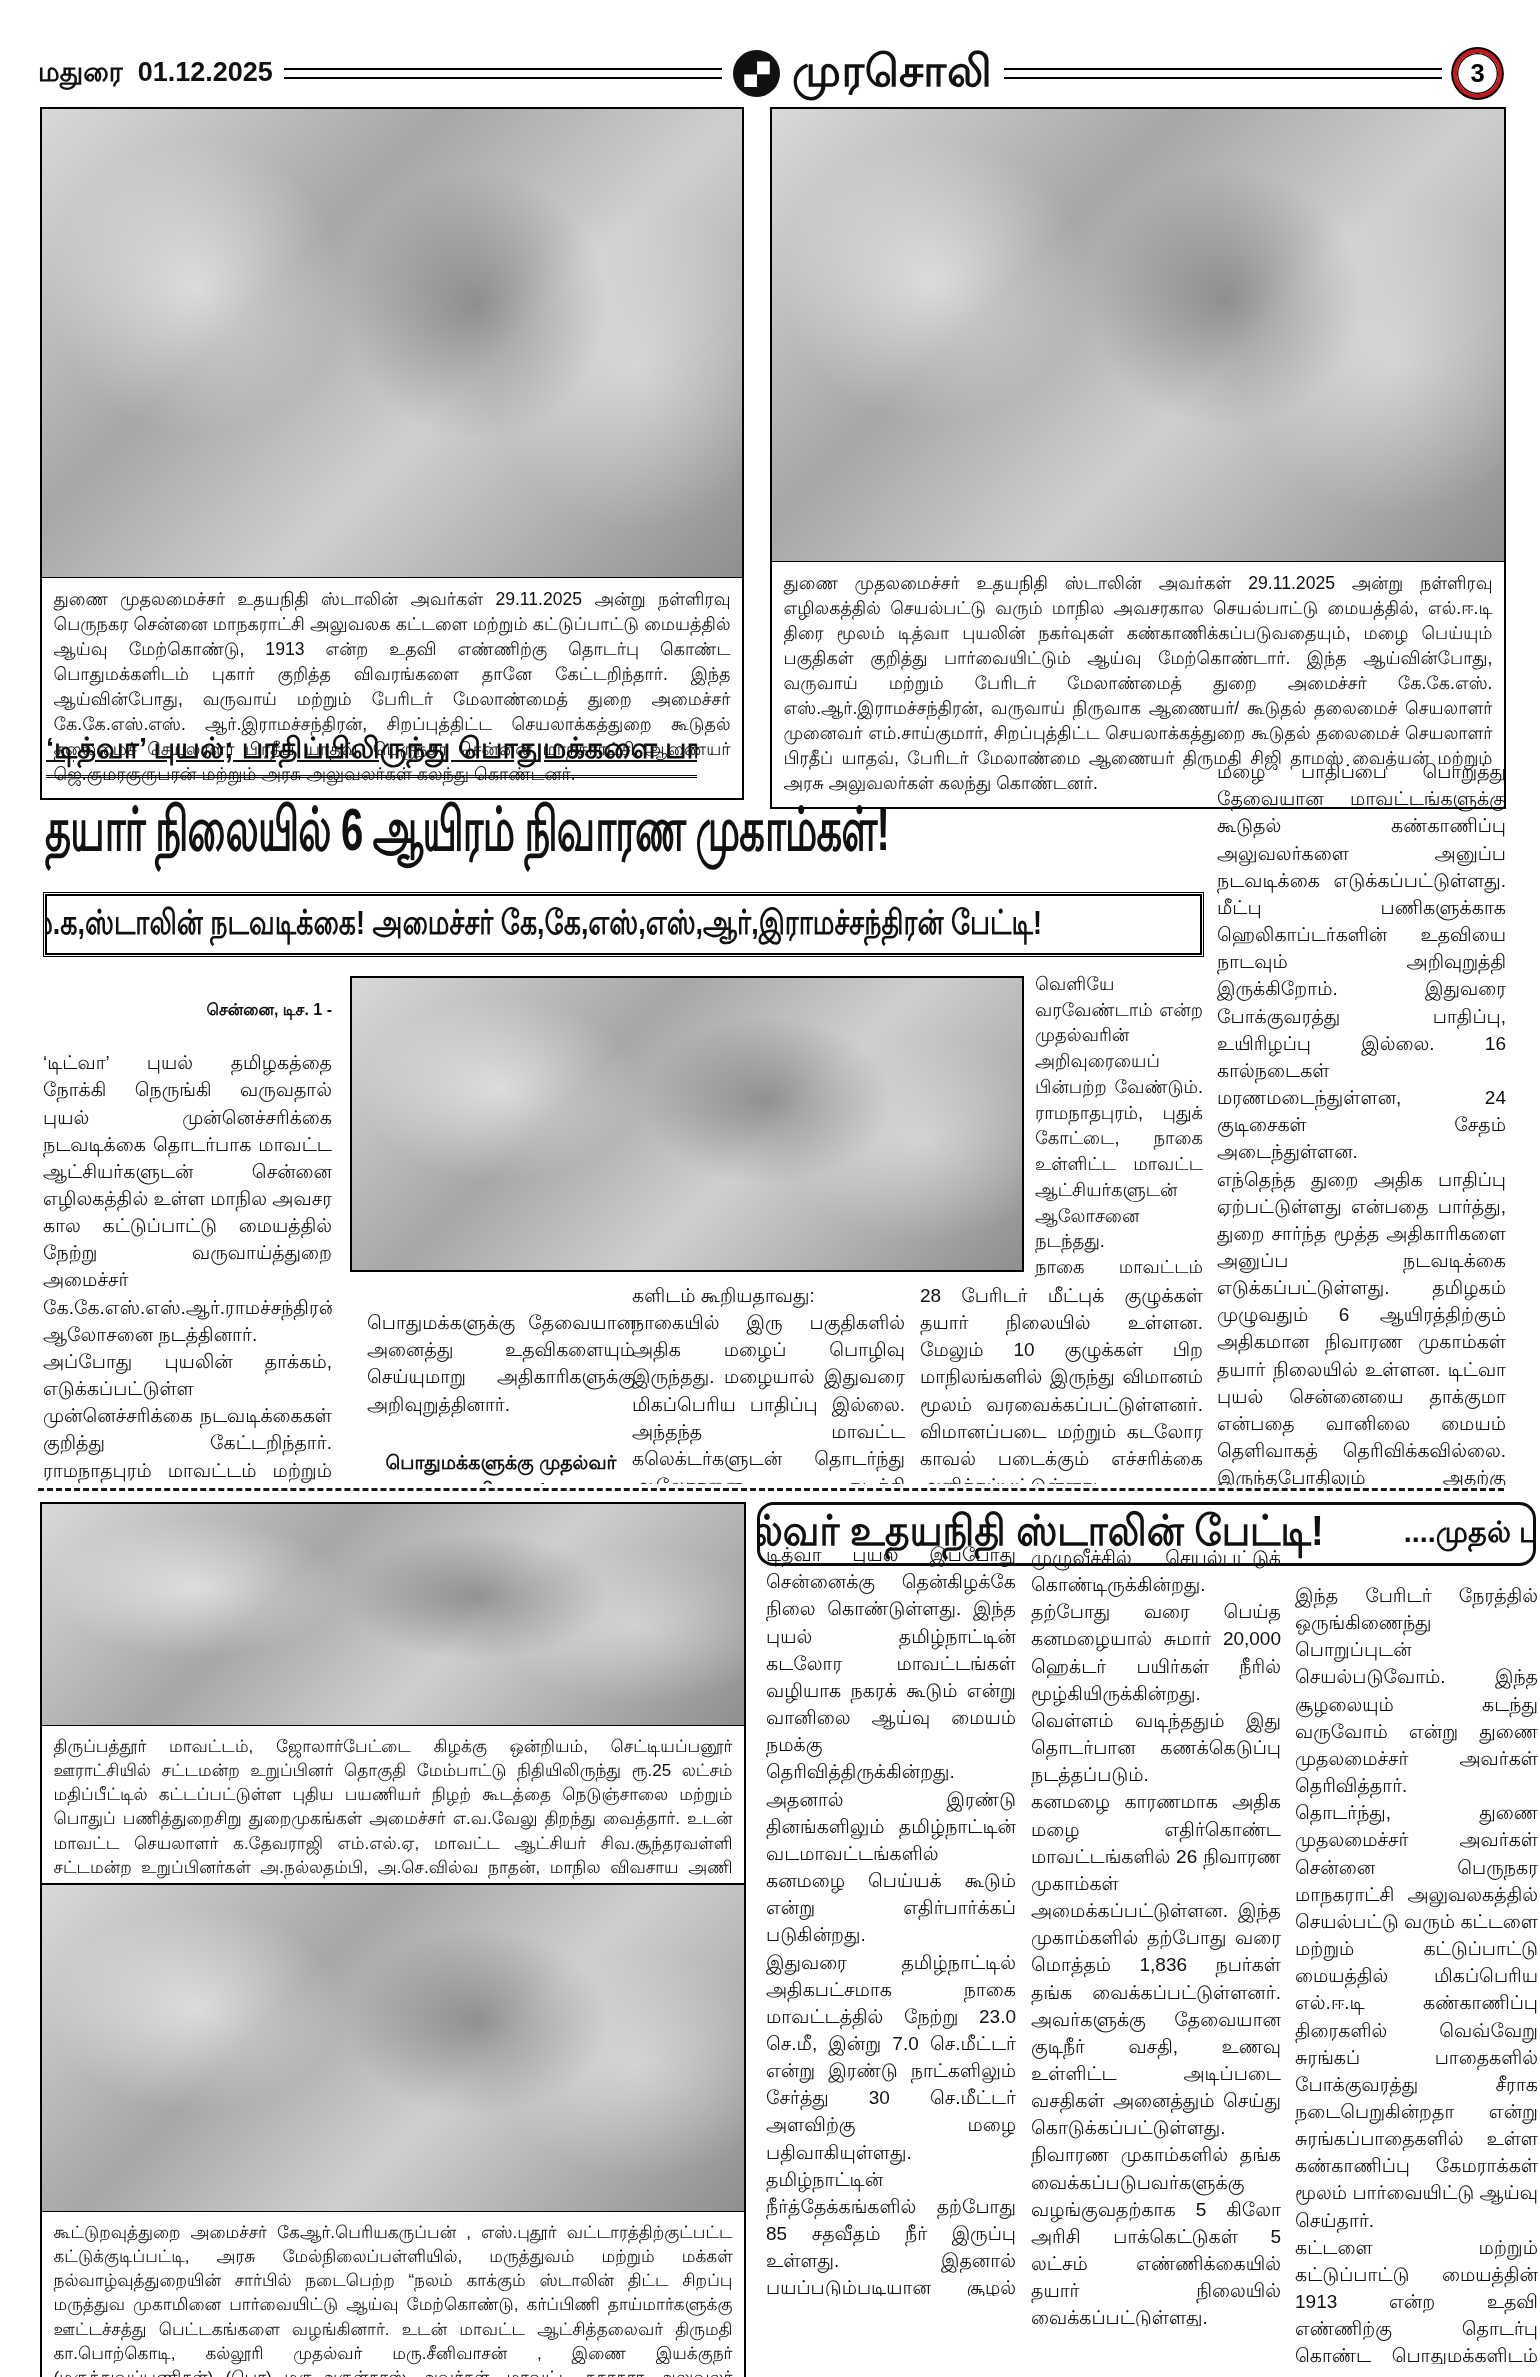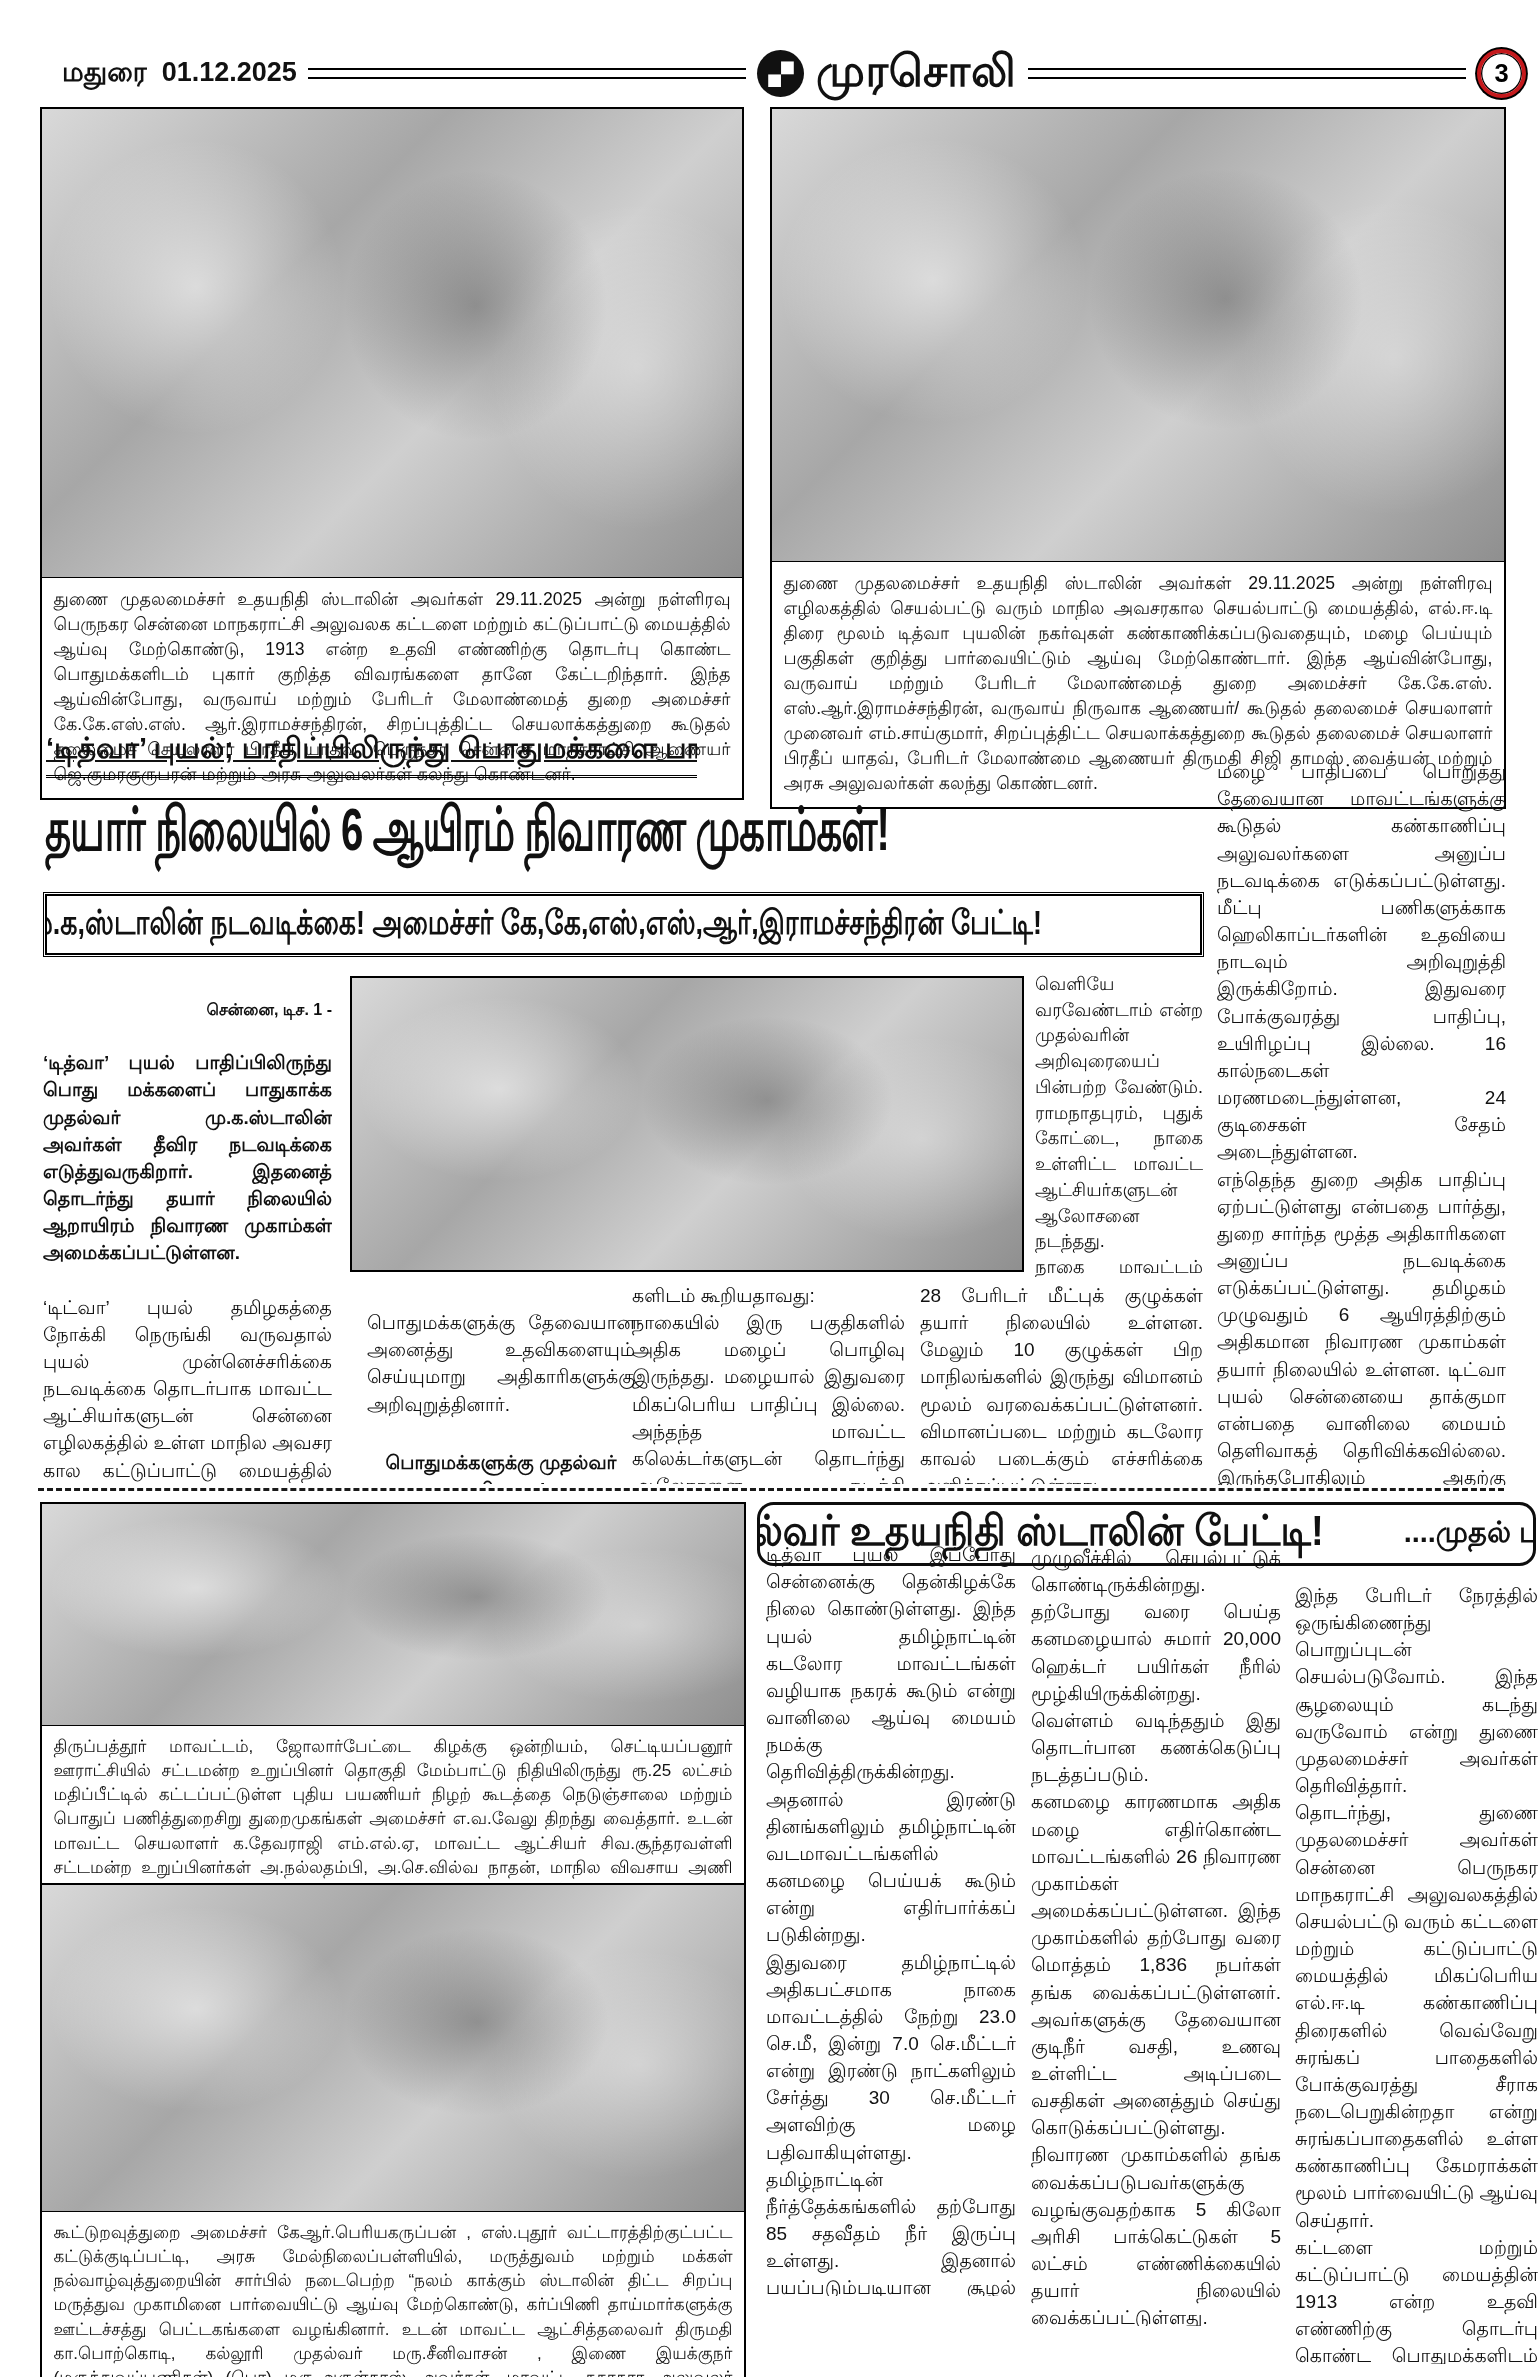--- a/index.html
+++ b/index.html
@@ -1,20 +1,20 @@
 <!DOCTYPE html>
 <html lang="ta" style="font-size:10.2px"><head>
 <meta charset="utf-8">
 <style>
   html,body{margin:0;padding:0;background:#e8e8e8;}
   .page{position:relative;width:1541px;height:2377px;background:#ffffff;
         font-family:"Liberation Sans",sans-serif;color:#111;overflow:hidden;}
   
   .masthead{position:absolute;left:38px;top:45px;width:1464px;height:57px;
-            display:flex;align-items:center;gap:11.5px;margin-left:24px;}
+            display:flex;align-items:center;gap:11.5px;}
   .edition{font-size:27px;font-weight:bold;white-space:nowrap;}
   .head-rule{flex:1;height:7px;border-top:2.6px solid #000;border-bottom:2.6px solid #000;}
   .logo{width:47px;height:47px;border-radius:50%;background:#111;flex:0 0 auto;
         display:flex;align-items:center;justify-content:center;color:#fff;font-size:25.5px;}
   .mast-title{font-size:44px;font-weight:bold;white-space:nowrap;letter-spacing:0.6px;}
   .pageno{width:41px;height:41px;border-radius:50%;background:#fff;border:4.5px solid #c4191c;
           box-shadow:0 0 0 1.9px #000, inset 0 0 0 1.3px #000;
           display:flex;align-items:center;justify-content:center;
           font-size:25.5px;font-weight:bold;color:#000;flex:0 0 auto;}
   
@@ -78,21 +78,20 @@
   <div class="kicker"><span>‘டித்வா’ புயல்; பாதிப்பிலிருந்து பொதுமக்களை பாதுகாக்க</span></div>
   <div class="headline1">
       <span style="display: inline-block; transform-origin: left center; transform: scaleX(0.668755);">தயார் நிலையில் 6 ஆயிரம்  நிவாரண முகாம்கள்!</span>
     </div>
   <div class="banner">
       <span class="banner-text" style="display: inline-block; transform-origin: left center; transform: scaleX(0.791228);">முதல்வர் மு.க,ஸ்டாலின் நடவடிக்கை! அமைச்சர் கே,கே,எஸ்,எஸ்,ஆர்,இராமச்சந்திரன் பேட்டி!</span>
     </div>
 
   <div class="col" style="left:43px;top:972px;width:289px;height:511px;">
     <div class="dateline">சென்னை, டிச. 1 -</div>
-    <div class="lead">‘டித்வா’ புயல் பாதிப்பிலிருந்து பொது மக்களைப் பாதுகாக்க முதல்வர் மு.க.ஸ்டாலின் அவர்கள் தீவிர நடவடிக்கை எடுத்துவருகிறார். இதனைத் தொடர்ந்து தயார் நிலையில் ஆறாயிரம் நிவாரண முகாம்கள் அமைக்கப்பட்டுள்ளன.</div>
     <div>‘டிட்வா’ புயல் தமிழகத்தை நோக்கி நெருங்கி வருவதால் புயல் முன்னெச்சரிக்கை நடவடிக்கை தொடர்பாக மாவட்ட ஆட்சியர்களுடன் சென்னை எழிலகத்தில் உள்ள மாநில அவசர கால கட்டுப்பாட்டு மையத்தில் நேற்று வருவாய்த்துறை அமைச்சர் கே.கே.எஸ்.எஸ்.ஆர்.ராமச்சந்திரன் ஆலோசனை நடத்தினார்.
 அப்போது புயலின் தாக்கம், எடுக்கப்பட்டுள்ள முன்னெச்சரிக்கை நடவடிக்கைகள் குறித்து கேட்டறிந்தார். ராமநாதபுரம் மாவட்டம் மற்றும் டெல்டா மாவட்டங்களில் மழை நிலவரம் குறித்து கேட்டறிந்த அமைச்சர்</div>
   </div>
 
   <div class="figure" style="left:350px;top:976px;width:674px;">
     <div class="photo" style="height:292px;border-bottom:none;"></div>
   </div>
 
   <div class="col" style="left:1035px;top:972px;width:168px;height:305px;font-size:18px;">வெளியே வரவேண்டாம் என்ற முதல்வரின் அறிவுரையைப் பின்பற்ற வேண்டும். ராமநாதபுரம், புதுக் கோட்டை, நாகை உள்ளிட்ட மாவட்ட ஆட்சியர்களுடன் ஆலோசனை நடந்தது.
 நாகை மாவட்டம் தோப்புத்துறையில் 20 செ.மீ. மழை பதிவாகி உள்ளது. சென்னையை ஒட்டி புயல் செல்லும் என வானிலை ஆய்வு மையம் கணித்துள்ளது. இதனால் கடற்கரையோரம் யாரும் செல்ல வேண்டாம்.</div>

